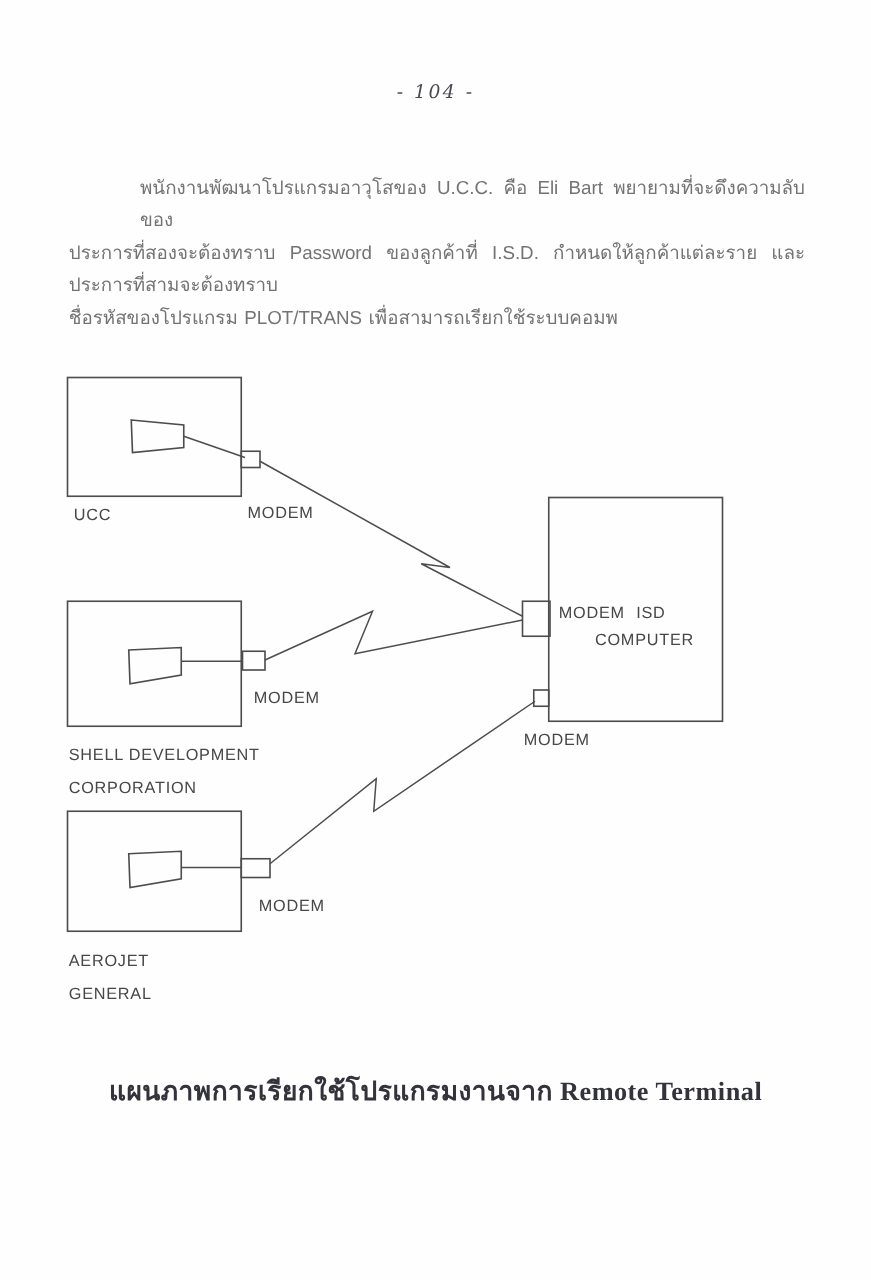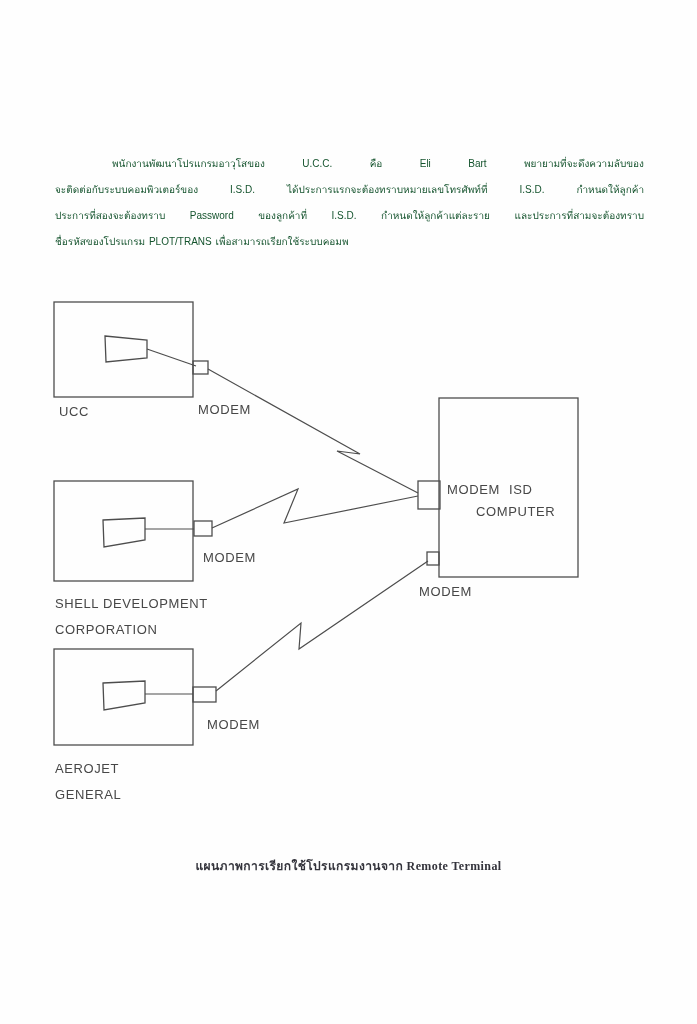--- a/index.html
+++ b/index.html
@@ -14,22 +14,22 @@
   }
   .page-number{
     position:absolute;top:64px;left:0;width:697px;
     text-align:center;
     font-family:"DejaVu Serif","Liberation Serif",serif;
     font-style:italic;
     font-size:15px;color:#4a4a52;
     letter-spacing:2px;
   }
   .body-text{
-    position:absolute;top:151px;left:55px;width:589px;
-    font-size:10px;line-height:26px;color:#14532d;
+    position:absolute;top:138px;left:55px;width:589px;
+    font-size:15px;line-height:26px;color:#737373;
   }
   .p-line{
     width:100%;
     text-align:justify;
     -moz-text-align-last:justify;
     text-align-last:justify;
     white-space:normal;
     word-spacing:1px;
   }
   .p-line.indent{ padding-left:57px; width:calc(100% - 57px); }
@@ -39,33 +39,33 @@
   .d-line{ fill:none; stroke:#4d4d4d; stroke-width:1.2; }
   .d-label{
     font-family:"Liberation Sans",sans-serif;
     font-size:13px; fill:#474747; letter-spacing:0.6px;
   }
   .caption{
     position:absolute;top:856px;left:0;width:697px;
     text-align:center;
     font-family:"Liberation Serif","DejaVu Serif",serif;
     font-weight:bold;
-    font-size:12px;color:#33333b;
+    font-size:21px;color:#33333b;
     letter-spacing:0.4px;
   }
 </style>
 </head>
 <body>
 
 <div class="page">
 
+  <div class="page-number">- 104 -</div>
 
   <div class="body-text">
     <div class="p-line indent">พนักงานพัฒนาโปรแกรมอาวุโสของ U.C.C. คือ Eli Bart พยายามที่จะดึงความลับของ</div>
-    <div class="p-line">จะติดต่อกับระบบคอมพิวเตอร์ของ I.S.D. ได้ประการแรกจะต้องทราบหมายเลขโทรศัพท์ที่ I.S.D. กำหนดให้ลูกค้า</div>
     <div class="p-line">ประการที่สองจะต้องทราบ Password ของลูกค้าที่ I.S.D. กำหนดให้ลูกค้าแต่ละราย และประการที่สามจะต้องทราบ</div>
     <div class="p-line last">ชื่อรหัสของโปรแกรม PLOT/TRANS เพื่อสามารถเรียกใช้ระบบคอมพ</div>
   </div>
 
   <svg class="diagram-svg" width="697" height="1024" viewBox="0 0 697 1024" xmlns="http://www.w3.org/2000/svg">
 
     <rect class="d-shape" x="54" y="302" width="139" height="95"></rect>
     <polygon class="d-shape" points="105,336 147,340 147,358 106,362"></polygon>
     <line class="d-line" x1="147" y1="349" x2="196" y2="366"></line>
     <rect class="d-shape" x="193" y="361" width="15" height="13"></rect>

